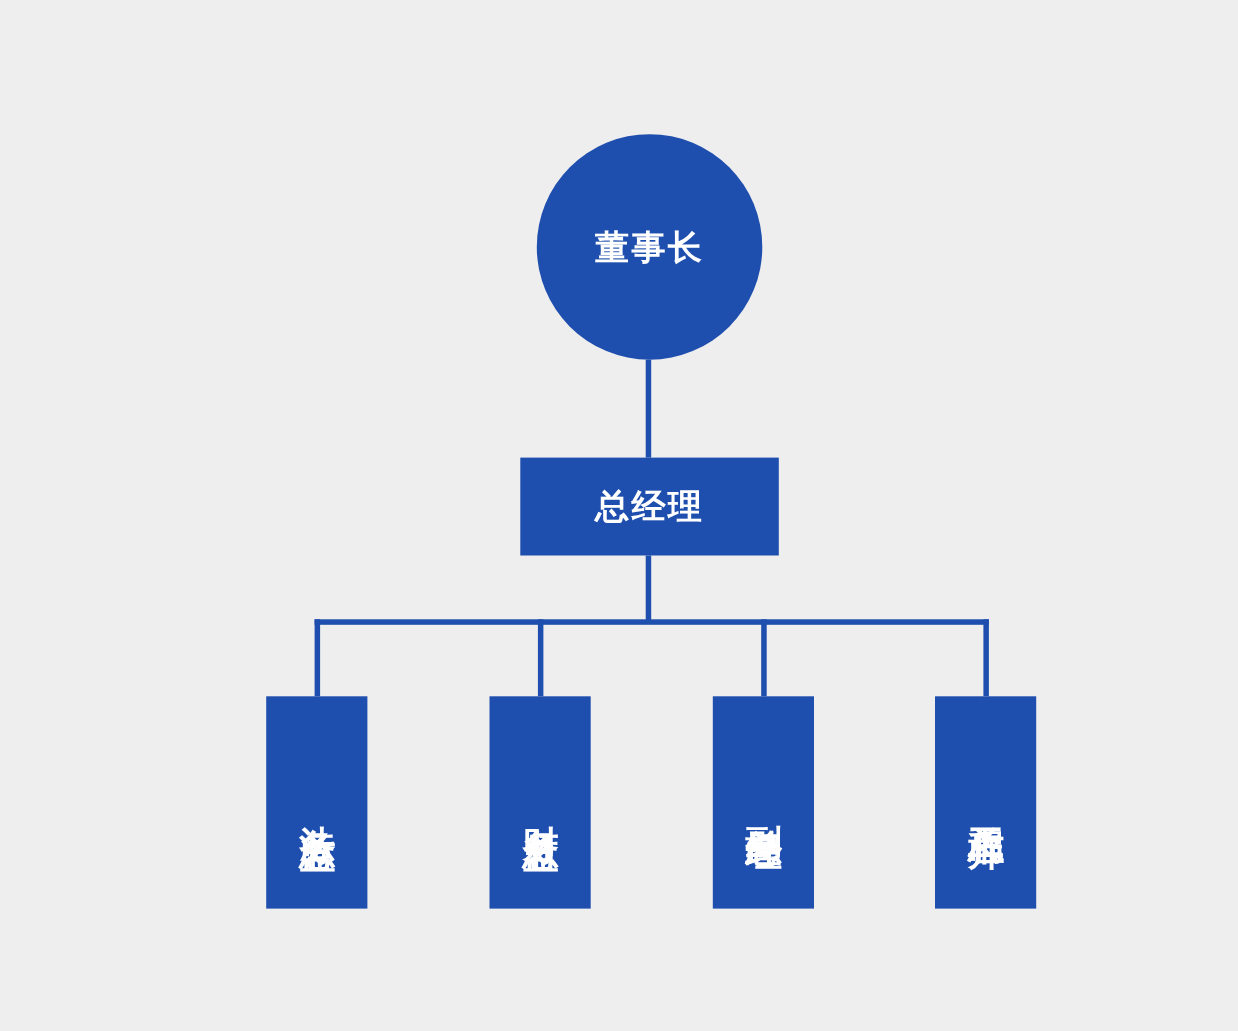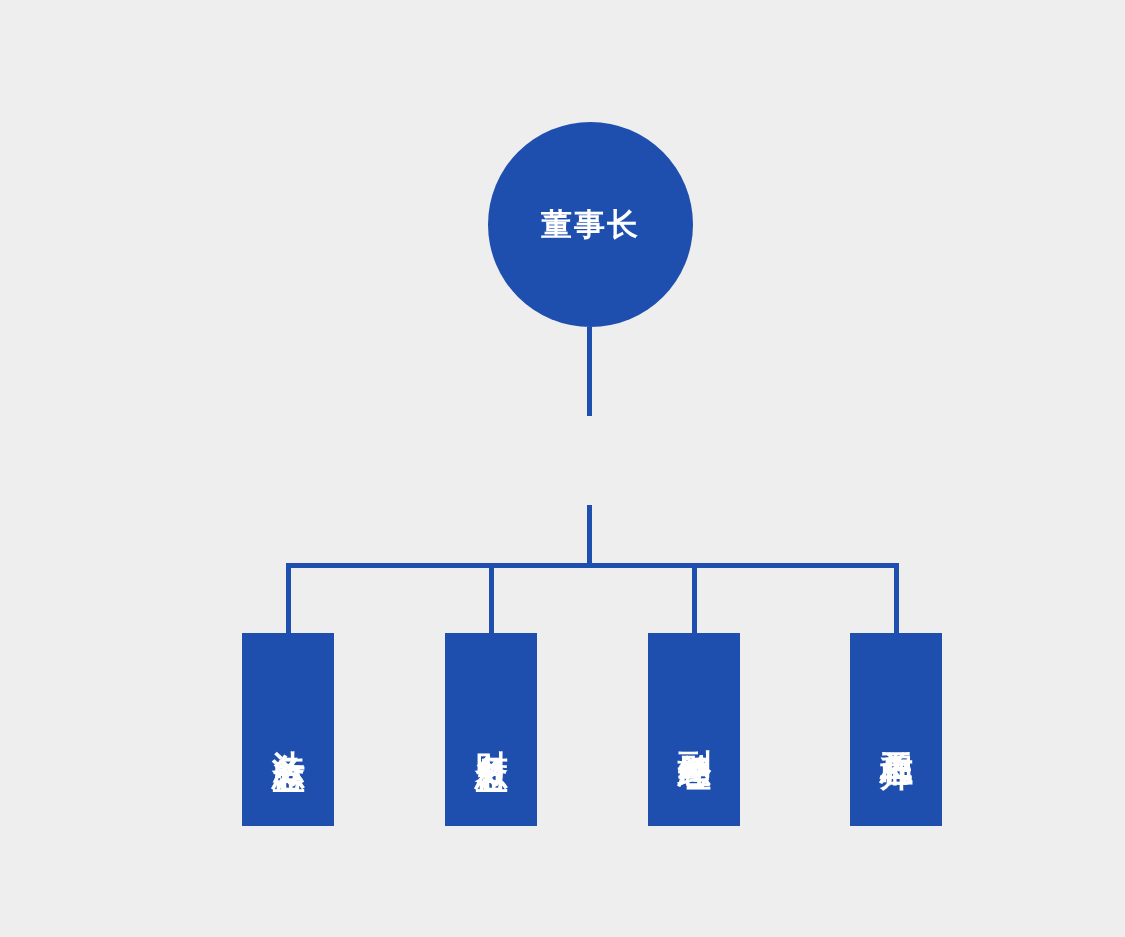--- a/index.html
+++ b/index.html
@@ -132,20 +132,23 @@
 <body>
 
 <div id="org-chart">
 
   <div class="node-circle">
     <span class="label">董事长</span>
   </div>
 
   <div class="conn conn-v-top"></div>
 
+  <div class="node-box">
+    <span class="label">总经理</span>
+  </div>
 
   <div class="conn conn-v-mid"></div>
 
   <div class="conn conn-h-bus"></div>
 
   <div class="conn conn-drop drop-1"></div>
   <div class="conn conn-drop drop-2"></div>
   <div class="conn conn-drop drop-3"></div>
   <div class="conn conn-drop drop-4"></div>
 

